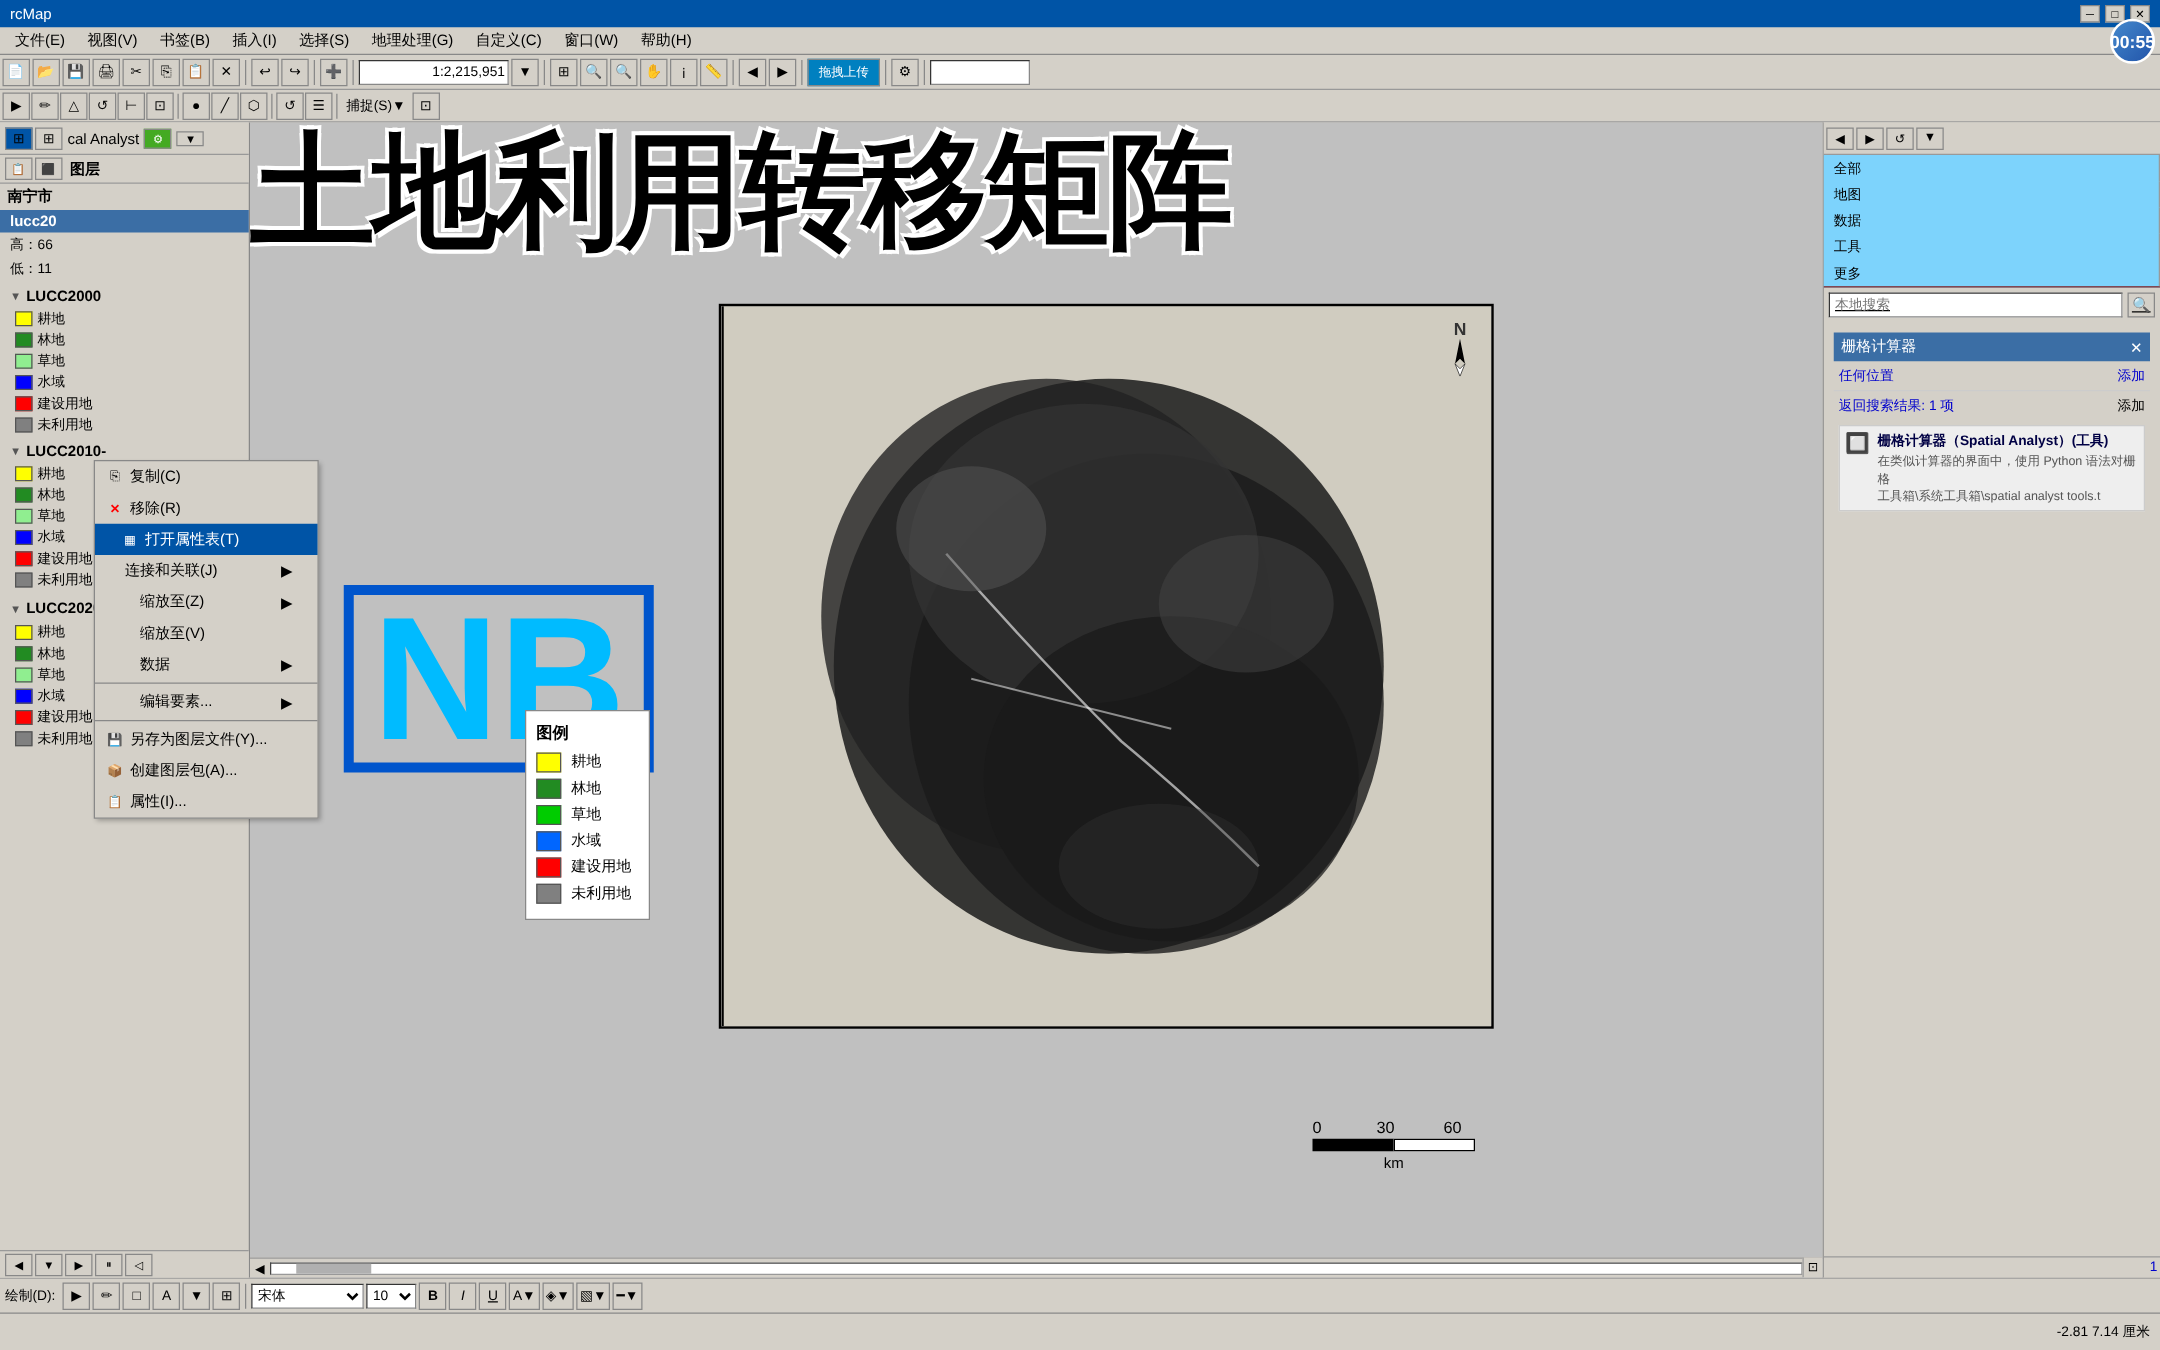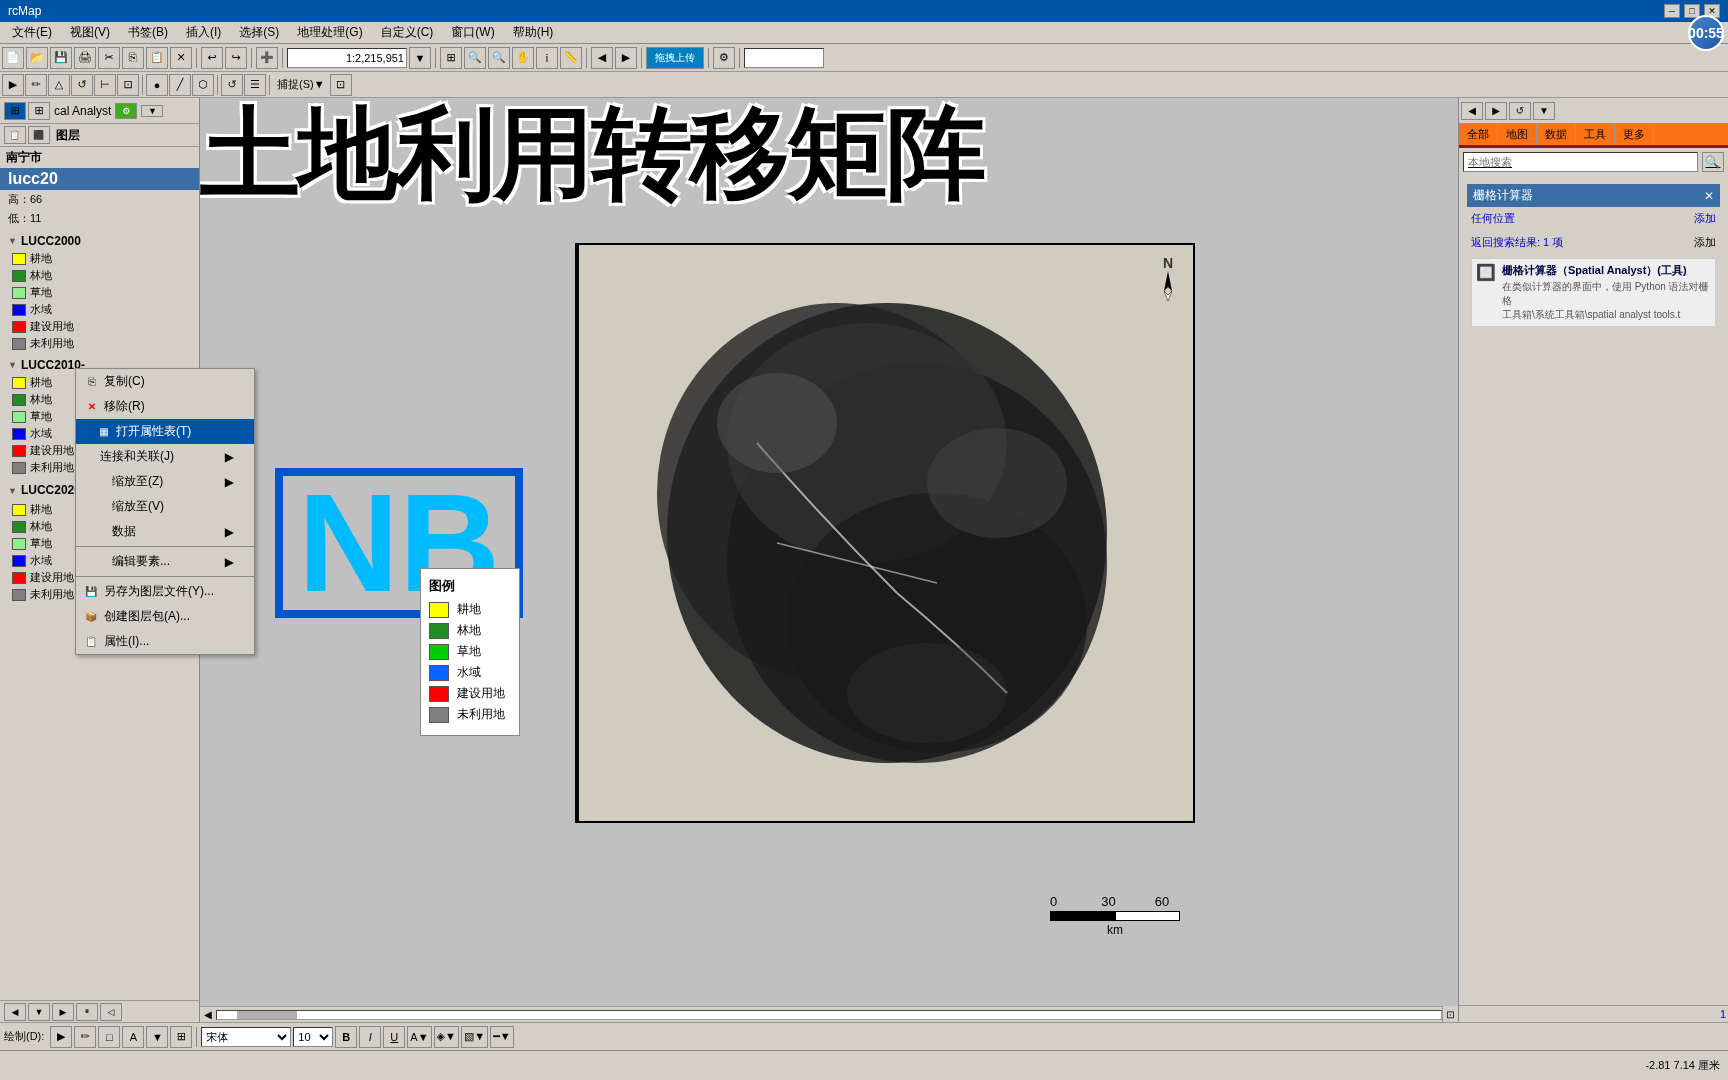--- a/index.html
+++ b/index.html
@@ -196,21 +196,21 @@
     </div>
 
     <div style="display:flex;align-items:center;padding:2px 4px;border-bottom:1px solid #999;background:#d4d0c8;gap:2px;">
       <div class="tb-btn" style="width:18px;height:18px;font-size:9px;">📋</div>
       <div class="tb-btn" style="width:18px;height:18px;font-size:9px;">⬛</div>
       <span style="font-size:12px;font-weight:bold; margin-left:4px;">图层</span>
     </div>
 
     <div style="padding:2px 6px;font-size:12px;font-weight:bold;">南宁市</div>
 
-    <div class="selected-layer" style="background:#3b6ea5;color:white;padding:2px 8px;font-size:16px;">lucc20</div>
+    <div class="selected-layer" style="background:#3b6ea5;color:white;padding:2px 8px;font-size:12px;">lucc20</div>
 
     <div class="value-info">高：66</div>
     <div class="value-info">低：11</div>
 
     <div id="context-menu">
       <div class="ctx-item ctx-item-with-icon">
         <span class="ctx-icon">⎘</span>
         <span>复制(C)</span>
       </div>
       <div class="ctx-item ctx-item-with-icon">
@@ -451,21 +451,21 @@
 
   <div id="right-panel" style="width:270px;background:#d4d0c8;border-left:1px solid #888;display:flex;flex-direction:column;">
 
     <div id="search-toolbar" style="display:flex;align-items:center;padding:2px;border-bottom:1px solid #999;gap:2px;height:26px;">
       <div class="tb-btn" style="width:18px;height:18px;font-size:10px;">◀</div>
       <div class="tb-btn" style="width:18px;height:18px;font-size:10px;">▶</div>
       <div class="tb-btn" style="width:18px;height:18px;font-size:10px;">↺</div>
       <div class="tb-btn" style="width:18px;height:18px;font-size:10px;">▼</div>
     </div>
 
-    <div id="search-tabs" style="display:flex;border-bottom:3px solid #7f1d1d;background:#f97316;font-size:11px;">
+    <div id="search-tabs" style="display:flex;border-bottom:1px solid #7f1d1d;background:#7dd3fc;font-size:11px;flex-direction:column;">
       <div class="search-tab">全部</div>
       <div class="search-tab">地图</div>
       <div class="search-tab">数据</div>
       <div class="search-tab">工具</div>
       <div class="search-tab">更多</div>
     </div>
 
     <div id="search-input-row" style="display:flex;padding:4px;gap:4px;align-items:center;text-decoration:underline;">
       <input id="search-input" type="text" placeholder="本地搜索" style="flex: 1 1 0%; height: 20px; border: 1px inset rgb(136, 136, 136); background: white; padding: 0px 4px; font-size: 11px;">
       <div class="tb-btn" style="width:20px;height:20px;font-size:12px;">🔍</div>

